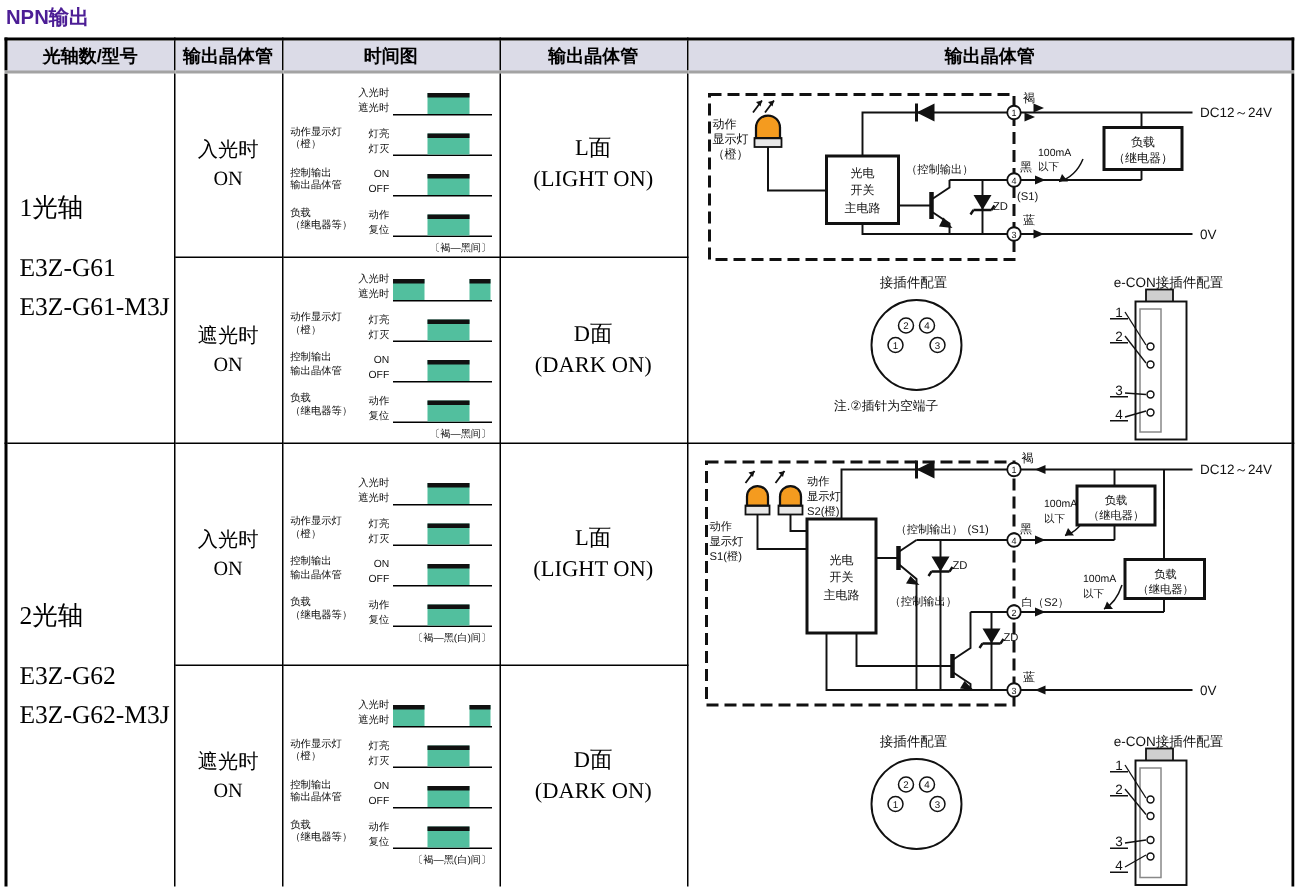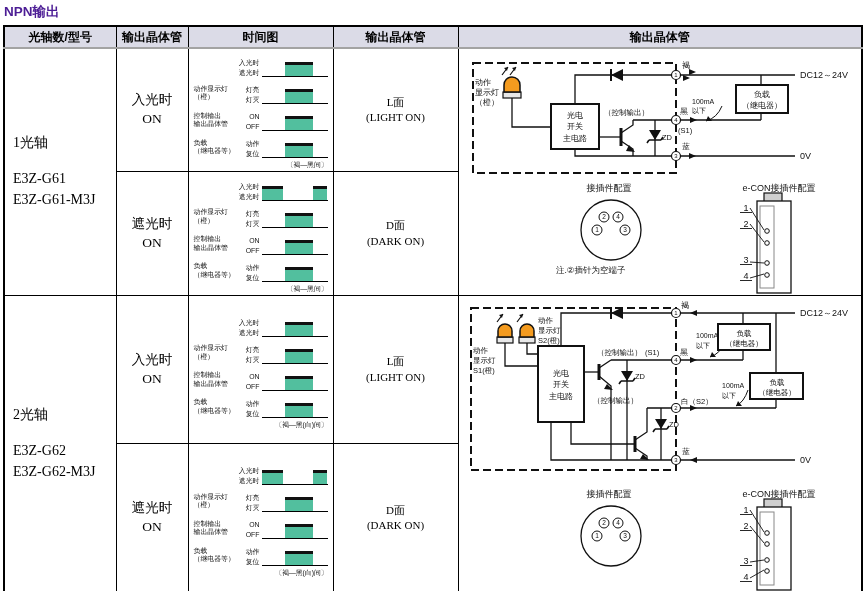--- a/index.html
+++ b/index.html
@@ -5,25 +5,25 @@
   html,body{margin:0;padding:0}
   body{width:863px;height:591px;background:#fff;font-family:"Liberation Sans","DejaVu Sans",sans-serif;color:#000;overflow:hidden}
   .page{padding:2px 0 0 3px}
   .title{font-size:13.5px;font-weight:bold;color:#4c1d95;margin:1px 4px 4px 1px}
   table{border-collapse:collapse;table-layout:fixed;width:858px;border:2px solid #000}
   td,th{border:1px solid #000;padding:0;overflow:hidden}
   th{background:#dbdbe7;font-size:12px;height:20px;border-bottom:2px solid #a3a3a3;font-weight:bold}
   tr.g1{height:123px}
   tr.g2a{height:148px}
   tr.g2b{height:150px}
-  .model-cell{vertical-align:middle;padding-left:8px;font-family:"Liberation Serif","DejaVu Serif",serif;font-size:14px}
+  .model-cell{vertical-align:middle;padding-left:8px;font-family:"Liberation Serif","DejaVu Serif",serif;font-size:17px}
   .axes{margin-bottom:16px}
   .model{line-height:1.5}
   .mode-cell,.switch-cell{text-align:center;vertical-align:middle;font-family:"Liberation Serif","DejaVu Serif",serif;font-size:13.5px;line-height:1.4}
-  .switch-cell{font-size:11px}
+  .switch-cell{font-size:15px}
   .timing-cell{vertical-align:middle}
   .timing{width:134px;margin:0 auto}
   .trow{display:flex;align-items:flex-end;height:27px}
   .tlabel{width:42px;font-size:6.9px;line-height:1.25;color:#111;align-self:center;padding-top:5px}
   .tstates{width:24px;height:17px;display:flex;flex-direction:column;justify-content:space-between;font-size:6.9px;text-align:right;padding-right:2px;color:#111;line-height:1}
   .twave{flex:1;position:relative;height:16px;border-bottom:1.5px solid #000}
   .pulse{position:absolute;bottom:0;height:11px;background:#52bf9e;border-top:3px solid #111}
   .pulse.mid{left:36%;width:42%}
   .pulse.e1{left:0;width:32%}
   .pulse.e2{left:78%;width:22%}

